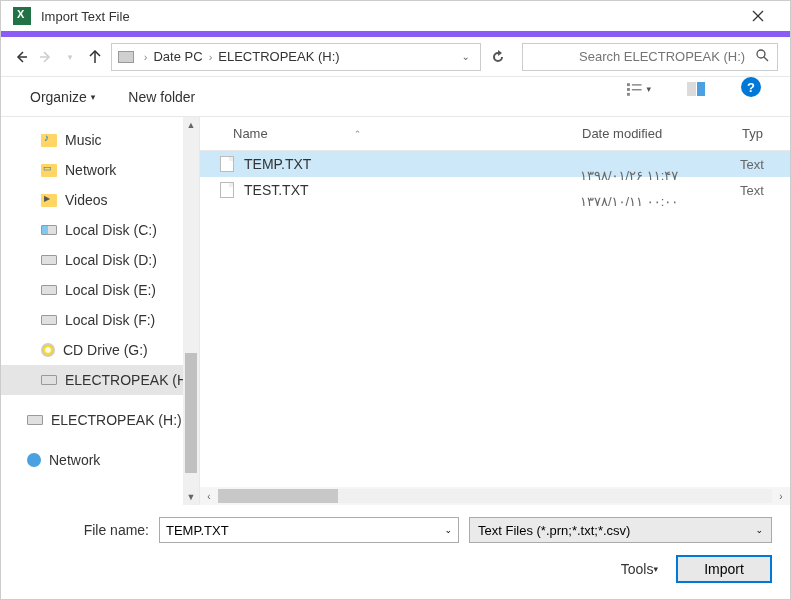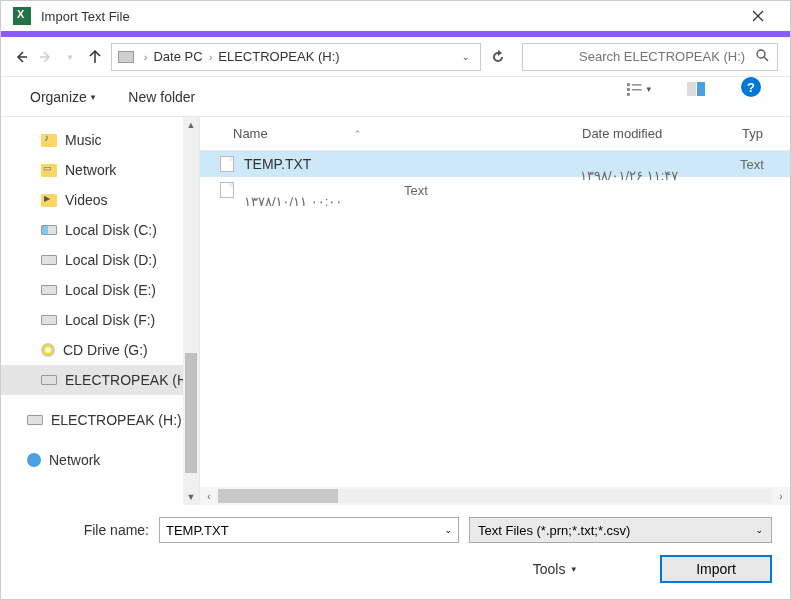--- a/index.html
+++ b/index.html
@@ -64,22 +64,22 @@
 .h-scroll-arrow { width: 18px; height: 18px; display: flex; align-items: center; justify-content: center; font-size: 10px; color: #666; cursor: pointer; }
 .h-scroll-track { flex: 1; height: 14px; background: #f0f0f0; position: relative; }
 .h-scroll-thumb { position: absolute; left: 0; top: 0; width: 120px; height: 100%; background: #c8c8c8; }
 .footer { padding: 12px 18px 16px; display: flex; flex-direction: column; gap: 12px; }
 .file-row-footer { display: flex; align-items: center; gap: 10px; }
 .footer-label { font-size: 14px; color: #333; width: 130px; text-align: right; }
 .filename-input { flex: 0 0 300px; height: 26px; border: 1px solid #aaa; padding: 0 6px; font-size: 13px; display: flex; align-items: center; justify-content: space-between; background: #fff; }
 .filename-input input { border: none; outline: none; flex: 1; font-size: 13px; }
 .filetype-select { flex: 1; height: 26px; border: 1px solid #aaa; background: #eaeaea; padding: 0 8px; font-size: 13px; display: flex; align-items: center; justify-content: space-between; gap: 28px; }
 .button-row { display: flex; align-items: center; justify-content: flex-end; gap: 12px; }
-.tools-btn { font-size: 14px; color: #333; display: flex; align-items: center; gap: 6px; margin-right: 36px; cursor: pointer; }
-.btn { width: 112px; height: 28px; border: 1px solid #aaa; background: #e8e8e8; font-size: 14px; cursor: pointer; display: flex; align-items: center; justify-content: center; margin-left: 36px; }
+.tools-btn { font-size: 14px; color: #333; display: flex; align-items: center; margin-right: 6px; cursor: pointer; }
+.btn { width: 96px; height: 28px; border: 1px solid #aaa; background: #e8e8e8; font-size: 14px; cursor: pointer; display: flex; align-items: center; justify-content: center; }
 .btn.primary { border: 2px solid #0078d7; background: #e8e8e8; }
 .caret { font-size: 9px; }
 </style>
 </head>
 <body>
 
 <div class="window">
 
   <div class="titlebar">
     <div class="app-icon"></div>
@@ -237,20 +237,21 @@
           </div>
       </div>
       <div class="file-row selected">
         <div class="file-icon"></div>
         <div class="file-name">TEMP.TXT</div>
         <div class="file-date">۱۳۹۸/۰۱/۲۶ ۱۱:۴۷</div>
         <div class="file-type">Text</div>
       </div>
       <div class="file-row">
         <div class="file-icon"></div>
+        <div class="file-name">TEST.TXT</div>
         <div class="file-date">۱۳۷۸/۱۰/۱۱ ۰۰:۰۰</div>
         <div class="file-type">Text</div>
       </div>
       <div class="file-spacer"></div>
       <div class="h-scroll">
         <div class="h-scroll-arrow">‹</div>
         <div class="h-scroll-track">
             <div class="h-scroll-thumb"></div>
           </div>
         <div class="h-scroll-arrow">›</div>

